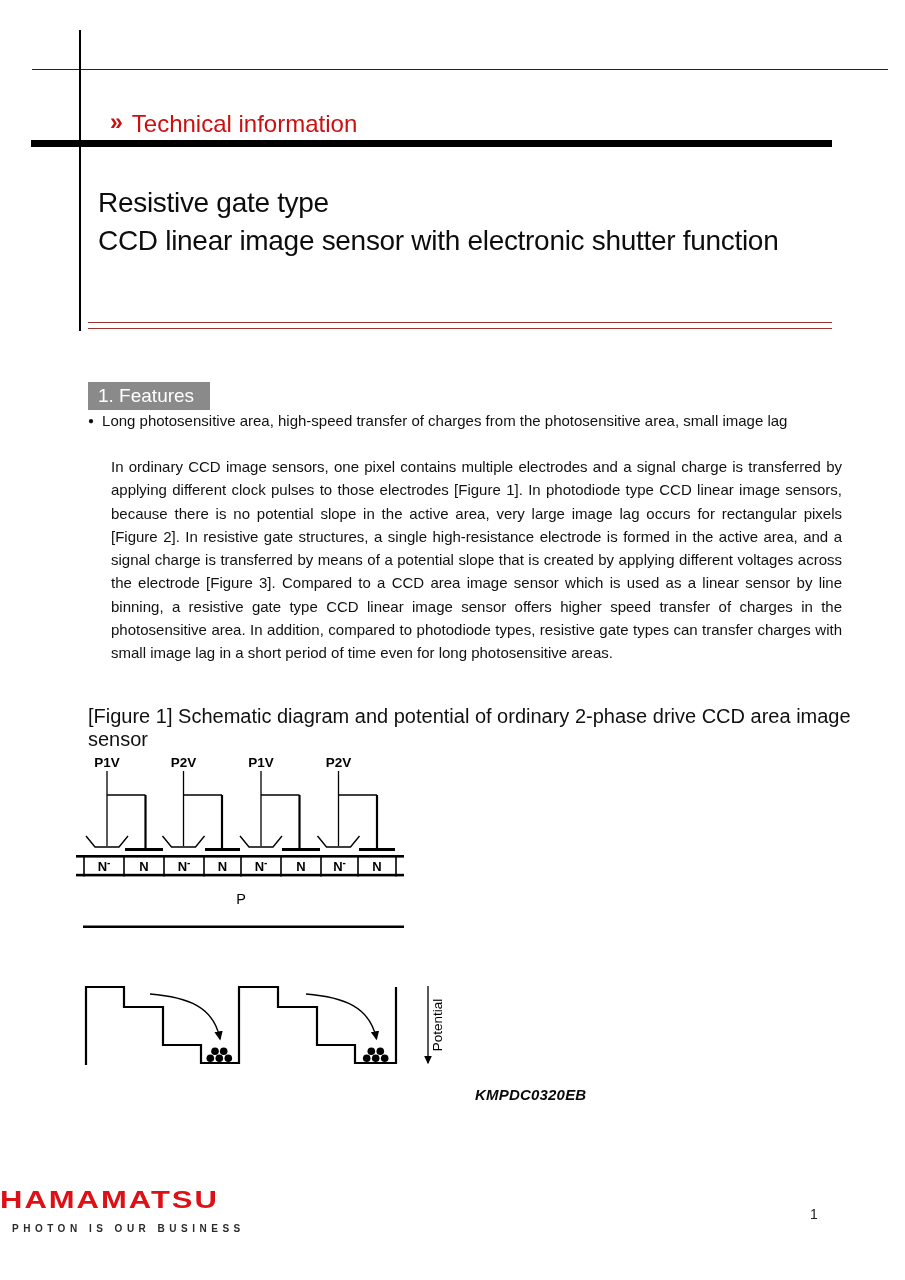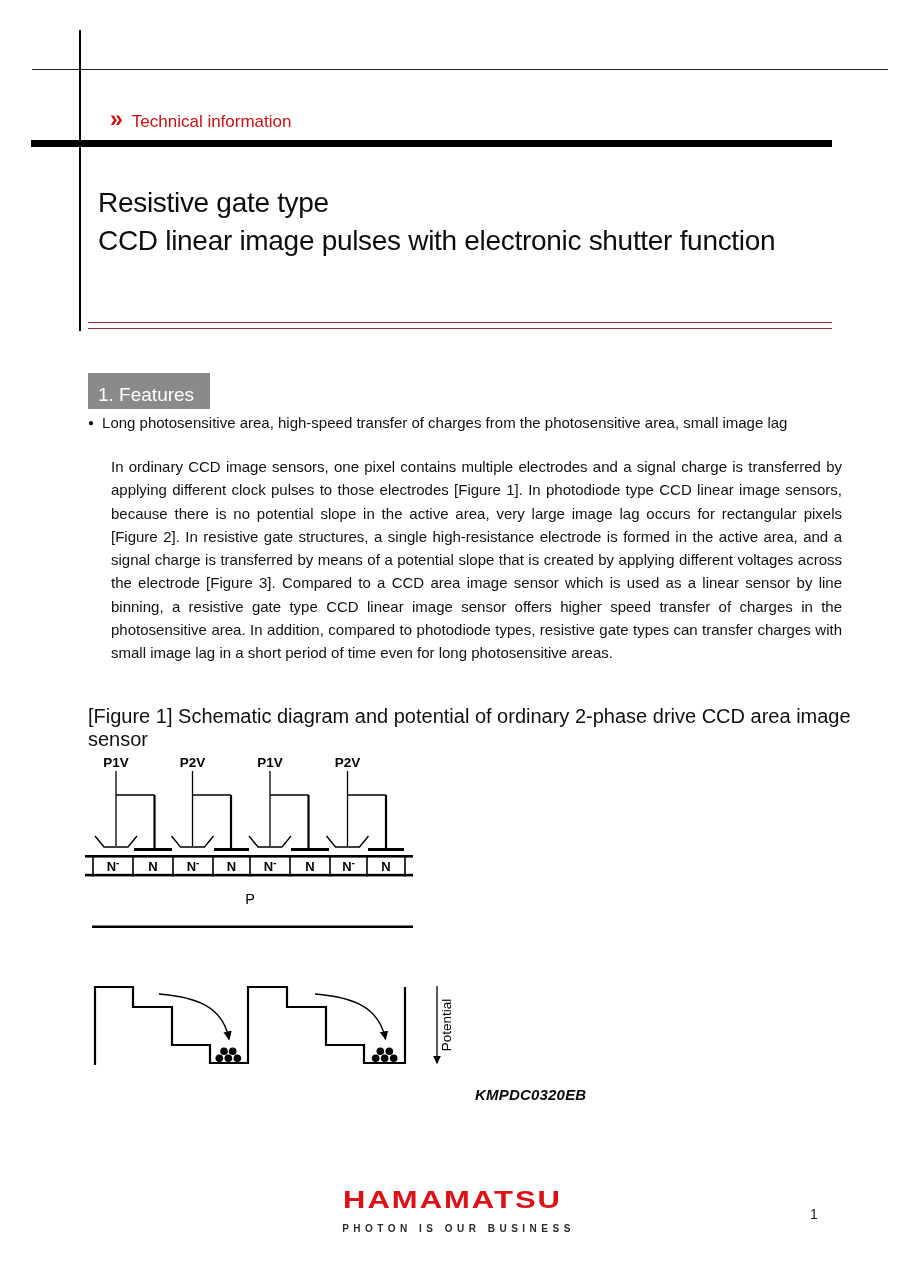--- a/index.html
+++ b/index.html
@@ -12,45 +12,45 @@
   *{margin:0;padding:0;box-sizing:border-box;}
   html,body{background:#ffffff;}
   body{font-family:"Liberation Sans",sans-serif;color:var(--ink);}
   .page{position:relative;width:905px;height:1280px;background:#ffffff;overflow:hidden;}
 
   .rule-top{position:absolute;left:32px;top:69px;width:856px;height:1px;background:#222;}
   .vline{position:absolute;left:79px;top:30px;width:2px;height:301px;background:#000;}
 
   .header{position:absolute;left:110px;top:110px;display:flex;align-items:center;gap:9px;}
   .chev{color:var(--accent-red);font-size:23px;font-weight:700;line-height:1;position:relative;top:-2px;}
-  .header-label{color:var(--accent-red);font-size:17px;letter-spacing:0px;}
+  .header-label{color:var(--accent-red);font-size:24px;letter-spacing:0px;}
 
   .thick-bar{position:absolute;left:31px;top:140px;width:801px;height:7px;background:#000;}
 
   .title{position:absolute;left:98px;top:184px;font-size:28px;line-height:38px;color:#0d0d0d;letter-spacing:-0.3px;}
 
   .double-rule{position:absolute;left:88px;top:322px;width:744px;height:7px;
     border-top:1.6px solid var(--rule-maroon);border-bottom:1.6px solid var(--rule-maroon);}
 
-  .features-heading{position:absolute;left:88px;top:373px;display:inline-block;
-    background:var(--features-bg);color:#ffffff;font-size:19px;line-height:27px;padding:8px 16px 1px 10px;}
+  .features-heading{position:absolute;left:88px;top:382px;display:inline-block;
+    background:var(--features-bg);color:#ffffff;font-size:19px;line-height:27px;padding:0 16px 1px 10px;}
 
-  .bullet-item{position:absolute;left:88px;top:409px;width:731px;font-size:15px;line-height:28px;
+  .bullet-item{position:absolute;left:88px;top:409px;width:731px;font-size:15px;line-height:23px;
     text-align:justify;padding-left:19px;text-indent:-19px;}
   .bullet-dot{font-size:10px;vertical-align:2px;padding-right:8px;}
 
   .body-par{position:absolute;left:88px;top:455px;width:731px;font-size:15px;line-height:23.3px;text-align:justify;margin-left:23px;}
 
   .fig-caption{position:absolute;left:88px;top:705px;font-size:20px;}
 
-  .figure{position:absolute;left:85px;top:745px;width:470px;height:335px;}
+  .figure{position:absolute;left:76px;top:745px;width:470px;height:335px;}
 
   .fig-code{position:absolute;left:475px;top:1086px;font-size:15px;font-weight:700;letter-spacing:0.2px;color:#0a0a0a;font-style:italic;}
 
-  .footer-logo{position:absolute;left:0;top:1186px;width:905px;text-align:center;}
+  .footer-logo{position:absolute;left:0;top:1186px;width:905px;text-align:left;}
   .logo-text{display:inline-block;color:var(--logo-red);font-weight:700;font-size:31px;letter-spacing:2px;
     transform:scaleY(0.8);transform-origin:center top;}
   .logo-tagline{margin-top:1px;font-size:10px;font-weight:700;letter-spacing:4.5px;color:#2a2a2a;margin-left:12px;}
 
   .page-number{position:absolute;left:804px;top:1206px;width:20px;text-align:center;font-size:14px;color:#222;}
 </style>
 </head>
 <body>
 
 <div class="page">
@@ -60,21 +60,21 @@
 
   <div class="header">
     <span class="chev">»</span>
     <span class="header-label">Technical information</span>
   </div>
 
   <div class="thick-bar"></div>
 
   <div class="title">
     <div>Resistive gate type</div>
-    <div>CCD linear image pulses with electronic shutter function</div>
+    <div>CCD linear image sensor with electronic shutter function</div>
   </div>
 
   <div class="double-rule"></div>
 
   <div class="features-heading">1. Features</div>
 
   <div class="bullet-item"><span class="bullet-dot">●</span><span>Long photosensitive area, high-speed transfer of charges from the photosensitive area, small image lag</span></div>
 
   <div class="body-par">In ordinary CCD image sensors, one pixel contains multiple electrodes and a signal charge is transferred by applying different clock pulses to those electrodes [Figure 1]. In photodiode type CCD linear image sensors, because there is no potential slope in the active area, very large image lag occurs for rectangular pixels [Figure 2]. In resistive gate structures, a single high-resistance electrode is formed in the active area, and a signal charge is transferred by means of a potential slope that is created by applying different voltages across the electrode [Figure 3]. Compared to a CCD area image sensor which is used as a linear sensor by line binning, a resistive gate type CCD linear image sensor offers higher speed transfer of charges in the photosensitive area. In addition, compared to photodiode types, resistive gate types can transfer charges with small image lag in a short period of time even for long photosensitive areas.</div>
 

